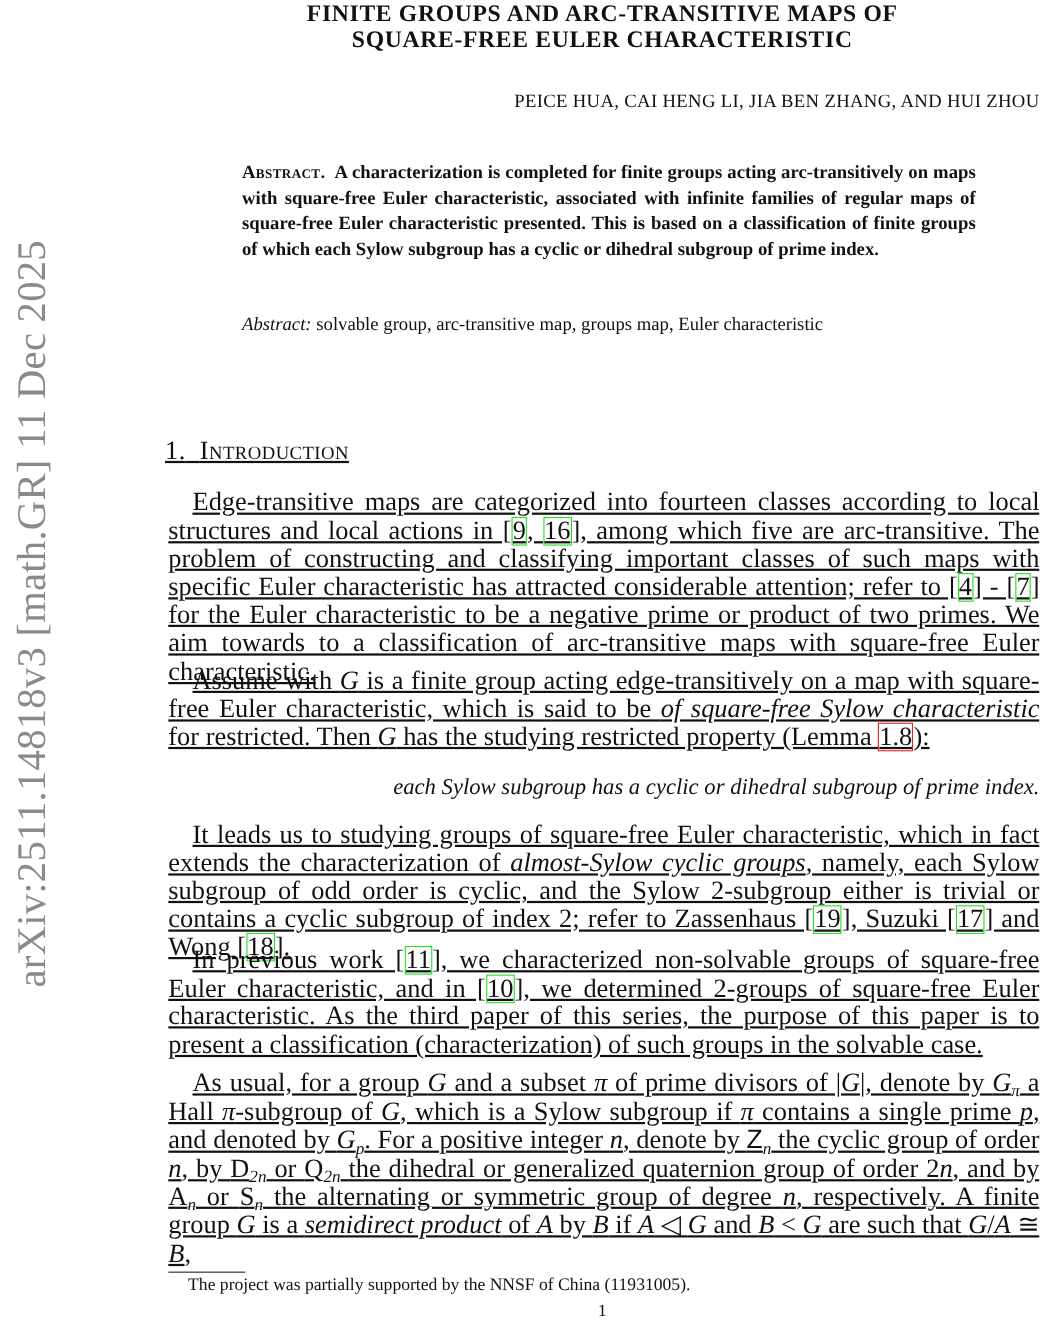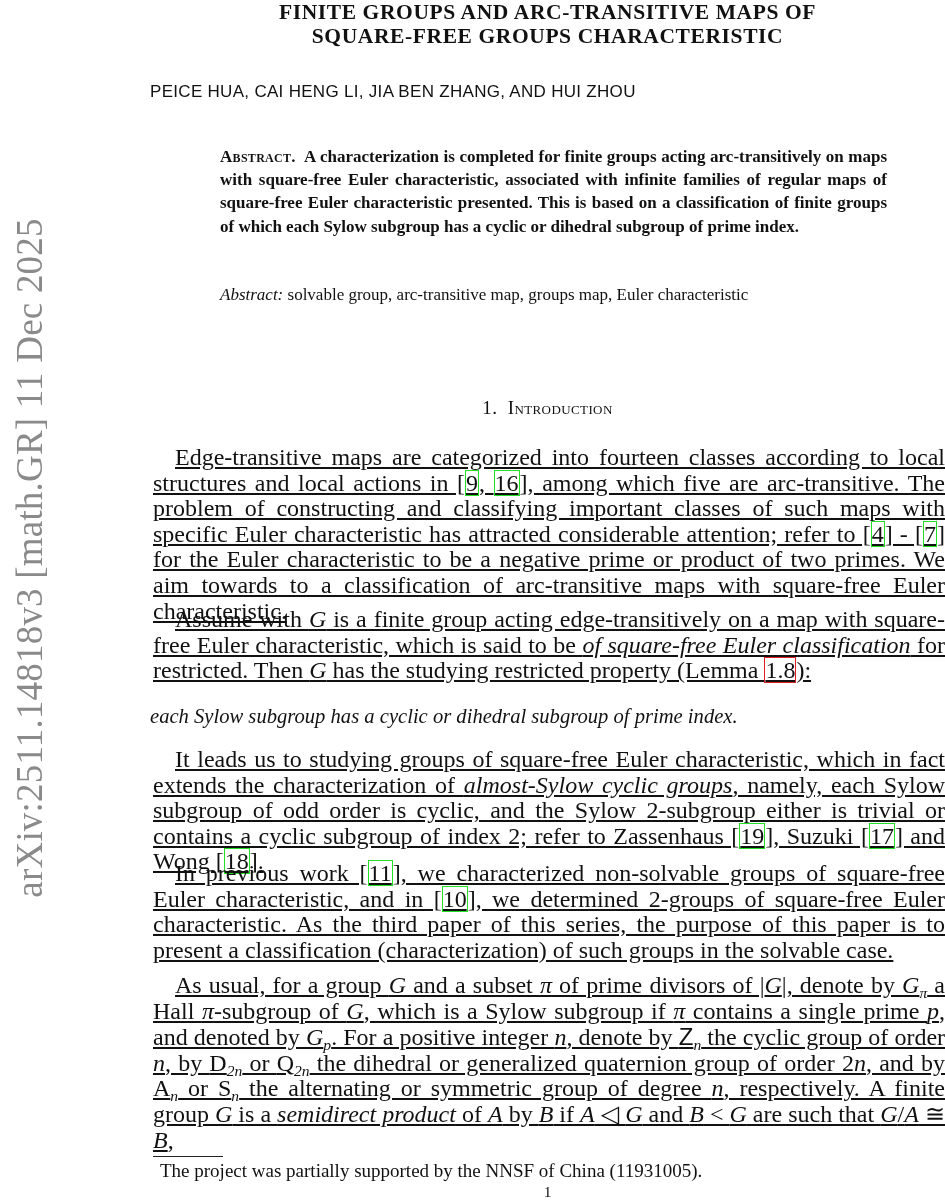--- a/index.html
+++ b/index.html
@@ -18,79 +18,79 @@
     font-family: "Liberation Serif", serif;
     font-size: 37px; color: #8a8a8a; letter-spacing: 0.2px;
   }
   .title {
     position: absolute; left: 150px; width: 795px; top: 0px;
     text-align: center; font-family: "Liberation Serif", serif;
     font-weight: bold; font-size: 21.5px; line-height: 24px; letter-spacing: 0.6px;
   }
   .authors {
     position: absolute; left: 150px; width: 795px; top: 82px;
-    text-align: left; font-family: Liberation Sans, sans-serif;
+    text-align: right; font-family: Liberation Serif, serif;
     font-size: 17px; letter-spacing: 0.3px;
   }
   .abstract {
     position: absolute; left: 220px; width: 667px; top: 145px;
     font-family: "Liberation Serif", serif; font-size: 17px; line-height: 23.2px;
     text-align: justify;
     font-weight: bold;
   }
   .abstract .label { font-variant: small-caps; letter-spacing: 0.3px; }
   .keywords {
     position: absolute; left: 220px; width: 680px; top: 283px;
     font-family: "Liberation Serif", serif; font-size: 17px; line-height: 23px;
   }
   .keywords .kw-label { font-style: italic; }
   .section-heading {
     position: absolute; left: 150px; width: 795px; top: 397px;
-    text-align: center; font-family: "Liberation Serif", serif;
-    font-size: 19px; letter-spacing: 0.4px;
+    font-family: "Liberation Serif", serif;
+    font-size: 24px; letter-spacing: 0.4px; text-decoration: underline;
   }
   .section-heading .sc { font-variant: small-caps; }
   .para {
     position: absolute; left: 153px; width: 792px;
     font-family: "Liberation Serif", serif; font-size: 24px; line-height: 25.6px;
     text-align: justify; text-indent: 22px; text-decoration: underline;
   }
   .quote {
     position: absolute; left: 150px; width: 795px; top: 705px;
-    text-align: left; font-style: italic; font-family: "Liberation Serif", serif;
+    text-align: right; font-style: italic; font-family: "Liberation Serif", serif;
     font-size: 20.6px;
   }
   i, .it { font-style: italic; }
   .cite-box { outline: 1.5px solid #22e022; outline-offset: -1px; padding: 0 1px; }
   .ref-box { outline: 1.5px solid #e02020; outline-offset: -1px; padding: 0 1px; }
   .footnote-rule {
     position: absolute; left: 153px; top: 1156px; width: 70px; height: 0;
     border-top: 1px solid #222;
   }
   .footnote {
-    position: absolute; left: 160px; top: 1160px; width: 700px;
-    font-family: "Liberation Serif", serif; font-size: 19px;
+    position: absolute; left: 171px; top: 1160px; width: 700px;
+    font-family: "Liberation Serif", serif; font-size: 16px;
   }
   .page-number {
     position: absolute; left: 150px; width: 795px; top: 1183px;
     text-align: center; font-family: "Liberation Serif", serif; font-size: 15.5px;
   }
   sub { font-size: 0.65em; vertical-align: -0.3em; line-height: 0; }
   .sans { font-family: "Liberation Sans", sans-serif; font-style: normal; }
 </style>
 </head>
 <body>
 
 <div class="sidebar-stamp">
   <span>arXiv:2511.14818v3  [math.GR]  11 Dec 2025</span>
 </div>
 
 <div class="title">
   <div>FINITE GROUPS AND ARC-TRANSITIVE MAPS OF</div>
-  <div>SQUARE-FREE GROUPS CHARACTERISTIC</div>
+  <div>SQUARE-FREE EULER CHARACTERISTIC</div>
 </div>
 
 <div class="authors">PEICE HUA, CAI HENG LI, JIA BEN ZHANG, AND HUI ZHOU</div>
 
 <div class="abstract">
   <span class="label">Abstract.</span>&nbsp;
   <span>A characterization is completed for finite groups acting arc-transitively on maps with square-free Euler characteristic, associated with infinite families of regular maps of square-free Euler characteristic presented. This is based on a classification of finite groups of which each Sylow subgroup has a cyclic or dihedral subgroup of prime index.</span>
 </div>
 
 <div class="keywords">
@@ -98,21 +98,21 @@
   <span>solvable group, arc-transitive map, groups map, Euler characteristic</span>
 </div>
 
 <div class="section-heading">
   <span>1.</span>&nbsp;
   <span class="sc">Introduction</span>
 </div>
 
 <div class="para" style="top:445px;"><span>Edge-transitive maps are categorized into fourteen classes according to local structures and local actions in [</span><a class="cite-box">9</a><span>, </span><a class="cite-box">16</a><span>], among which five are arc-transitive. The problem of constructing and classifying important classes of such maps with specific Euler characteristic has attracted considerable attention; refer to [</span><a class="cite-box">4</a><span>] - [</span><a class="cite-box">7</a><span>] for the Euler characteristic to be a negative prime or product of two primes. We aim towards to a classification of arc-transitive maps with square-free Euler characteristic.</span></div>
 
-<div class="para" style="top:607px;"><span>Assume with </span><i>G</i><span> is a finite group acting edge-transitively on a map with square-free Euler characteristic, which is said to be </span><i>of square-free Euler classification</i><span> for restricted. Then </span><i>G</i><span> has the studying restricted property (Lemma </span><a class="ref-box">1.8</a><span>):</span></div>
+<div class="para" style="top:607px;"><span>Assume with </span><i>G</i><span> is a finite group acting edge-transitively on a map with square-free Euler characteristic, which is said to be </span><i>of square-free Sylow characteristic</i><span> for restricted. Then </span><i>G</i><span> has the studying restricted property (Lemma </span><a class="ref-box">1.8</a><span>):</span></div>
 
 <div class="quote">each Sylow subgroup has a cyclic or dihedral subgroup of prime index.</div>
 
 <div class="para" style="top:747px;"><span>It leads us to studying groups of square-free Euler characteristic, which in fact extends the characterization of </span><i>almost-Sylow cyclic groups</i><span>, namely, each Sylow subgroup of odd order is cyclic, and the Sylow 2-subgroup either is trivial or contains a cyclic subgroup of index 2; refer to Zassenhaus [</span><a class="cite-box">19</a><span>], Suzuki [</span><a class="cite-box">17</a><span>] and Wong [</span><a class="cite-box">18</a><span>].</span></div>
 
 <div class="para" style="top:861px;"><span>In previous work [</span><a class="cite-box">11</a><span>], we characterized non-solvable groups of square-free Euler characteristic, and in [</span><a class="cite-box">10</a><span>], we determined 2-groups of square-free Euler characteristic. As the third paper of this series, the purpose of this paper is to present a classification (characterization) of such groups in the solvable case.</span></div>
 
 <div class="para" style="top:973px;"><span>As usual, for a group </span><i>G</i><span> and a subset </span><i>π</i><span> of prime divisors of |</span><i>G</i><span>|, denote by </span><i>G</i><sub><i>π</i></sub><span> a Hall </span><i>π</i><span>-subgroup of </span><i>G</i><span>, which is a Sylow subgroup if </span><i>π</i><span> contains a single prime </span><i>p</i><span>, and denoted by </span><i>G</i><sub><i>p</i></sub><span>. For a positive integer </span><i>n</i><span>, denote by </span><span class="sans">Z</span><sub><i>n</i></sub><span> the cyclic group of order </span><i>n</i><span>, by </span><span>D</span><sub><i>2n</i></sub><span> or </span><span>Q</span><sub><i>2n</i></sub><span> the dihedral or generalized quaternion group of order 2</span><i>n</i><span>, and by </span><span>A</span><sub><i>n</i></sub><span> or </span><span>S</span><sub><i>n</i></sub><span> the alternating or symmetric group of degree </span><i>n</i><span>, respectively. A finite group </span><i>G</i><span> is a </span><i>semidirect product</i><span> of </span><i>A</i><span> by </span><i>B</i><span> if </span><i>A</i><span> ◁ </span><i>G</i><span> and </span><i>B</i><span> &lt; </span><i>G</i><span> are such that </span><i>G</i><span>/</span><i>A</i><span> ≅ </span><i>B</i><span>,</span></div>
 
 <div class="footnote-rule"></div>

